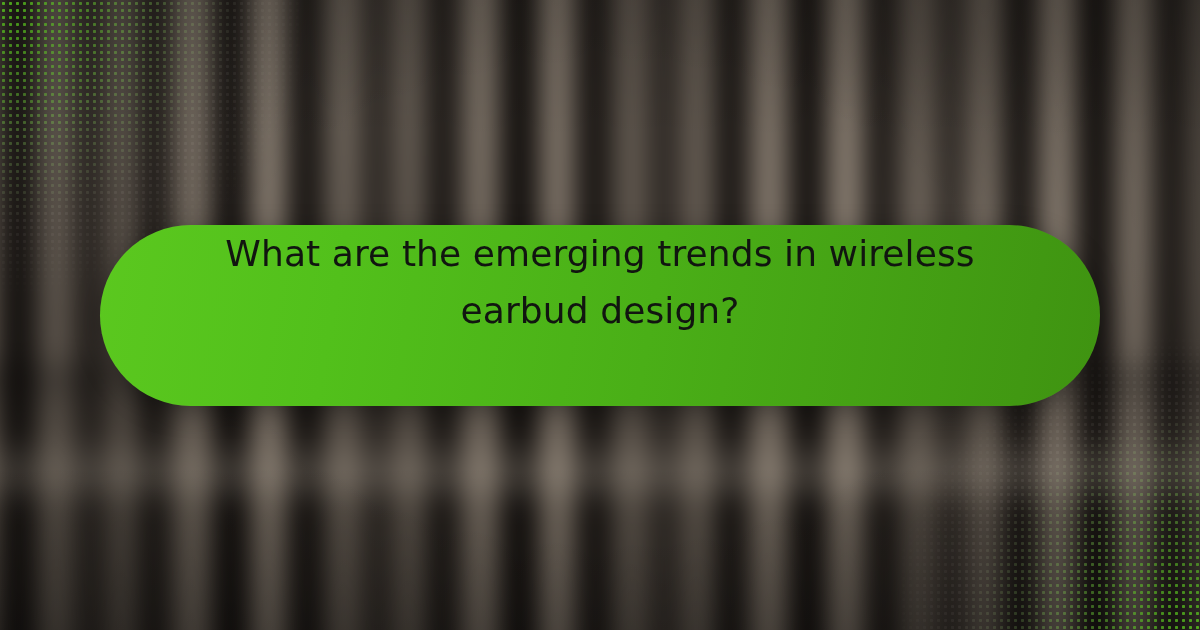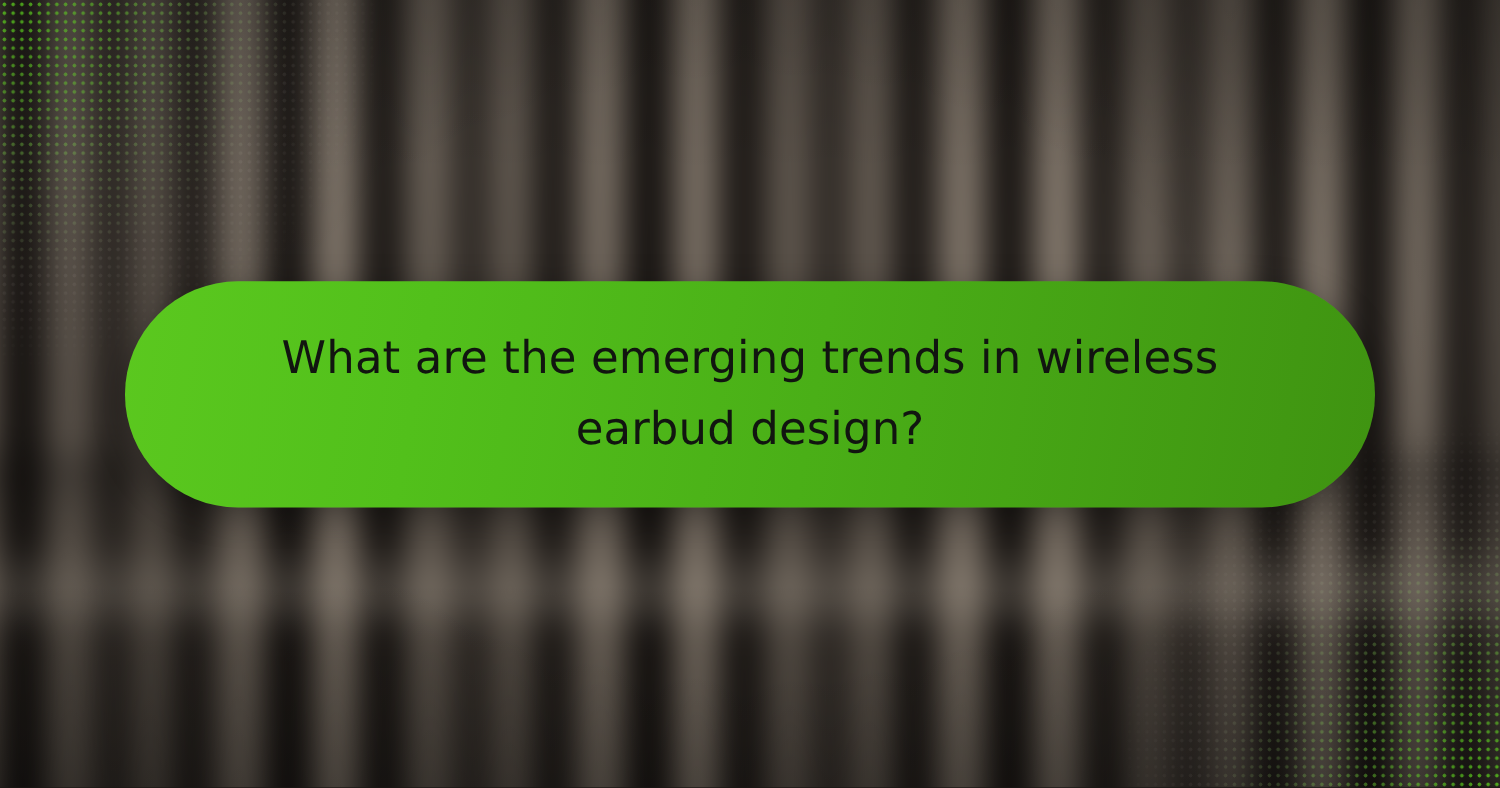--- a/index.html
+++ b/index.html
@@ -162,21 +162,20 @@
     justify-content: center;
   }
   .question-pill {
     position: relative;
     width: 1000px;
     height: 181px;
     border-radius: 91px;
     background: linear-gradient(100deg, #5bc81f 0%, #52c01b 24%, #4aaf17 55%, #3f9311 100%);
     box-shadow: 0 6px 26px rgba(0,0,0,0.30);
     display: flex;
-    align-items: center;
     justify-content: center;
     box-sizing: border-box;
     padding: 0 86px;
   }
   .question-text {
     margin: 0;
     width: 100%;
     text-align: center;
     color: #111510;
     font-family: "DejaVu Sans", "Liberation Sans", sans-serif;

